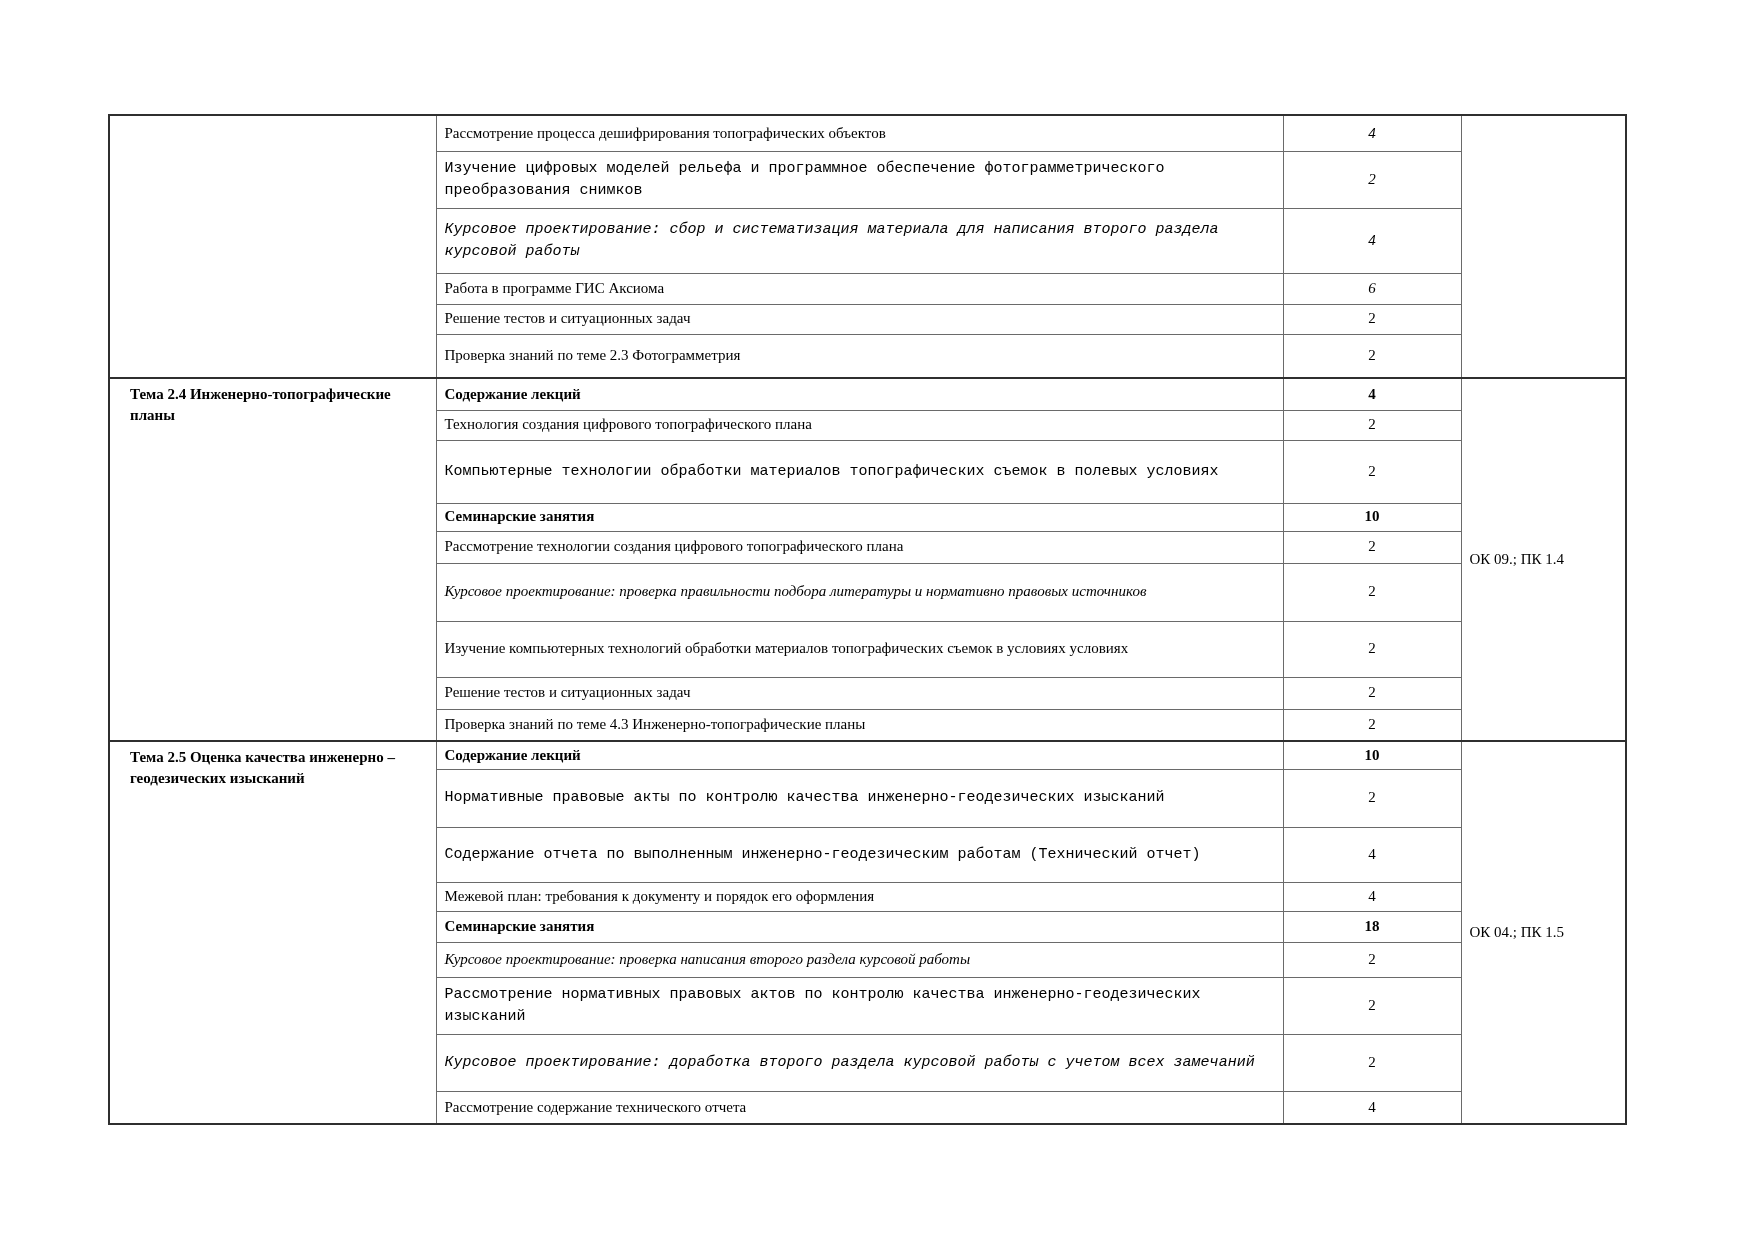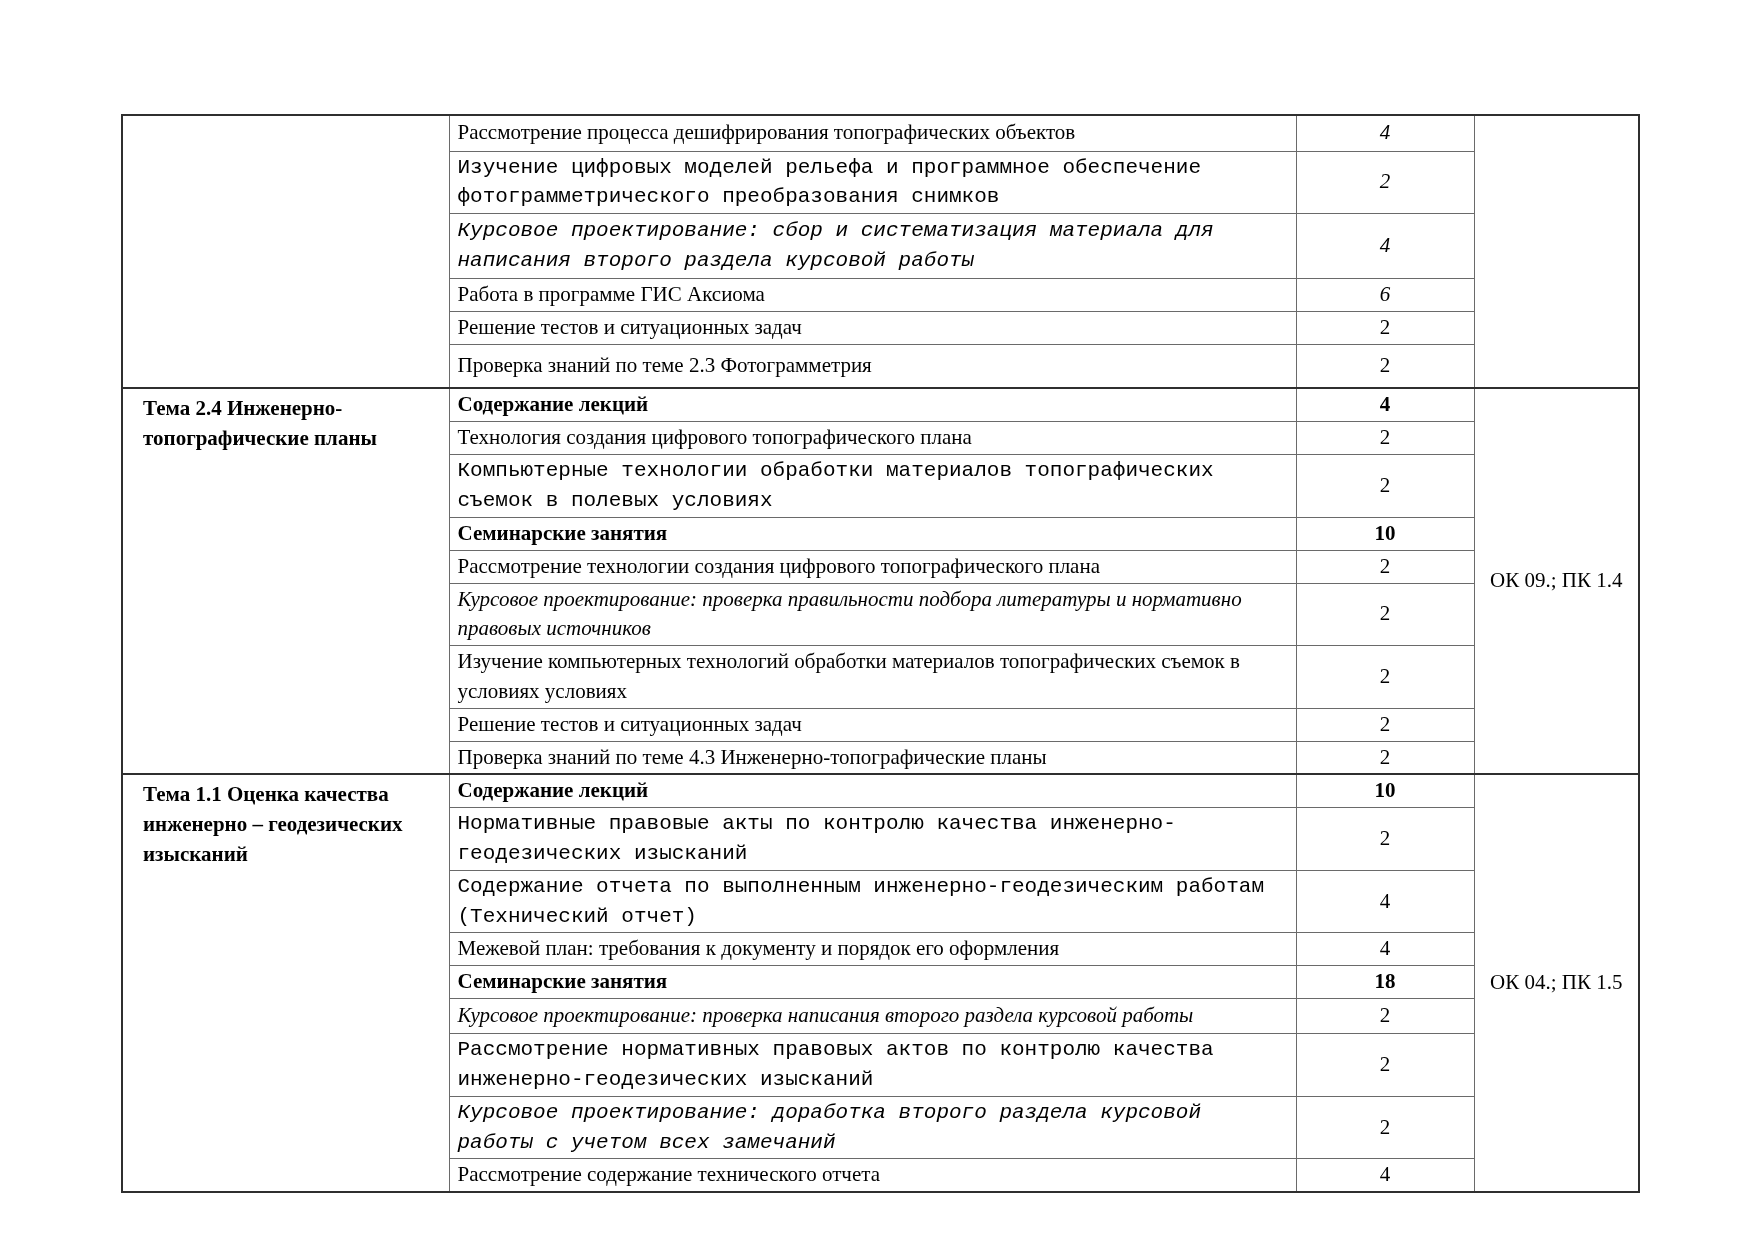--- a/index.html
+++ b/index.html
@@ -5,39 +5,39 @@
   :root{
     --bg:#ffffff; --text:#000000; --border-outer:#2f2f2f; --border-inner:#6a6a6a;
   }
   html,body{margin:0;padding:0;background:var(--bg);}
   body{
     width:1755px;height:1241px;position:relative;
     font-family:"Liberation Serif","DejaVu Serif",serif;
     color:var(--text);
   }
   table.curriculum{
-    position:absolute;left:121px;top:114px;width:1517px;
+    position:absolute;left:108px;top:114px;width:1517px;
     border-collapse:collapse;table-layout:fixed;
     border:2px solid var(--border-outer);
-    font-size:21px;line-height:1.42;
+    font-size:15px;line-height:1.42;
   }
   td{
     border:1px solid var(--border-inner);
     padding:1px 8px;
     overflow:hidden;
   }
   tr.bs > td{border-top:2px solid var(--border-outer);}
   td.t{ 
     vertical-align:top;font-weight:bold;padding-top:5px;padding-left:20px;
     border-left:2px solid var(--border-outer);
   }
   td.c{vertical-align:middle;text-align:left;}
   td.h{vertical-align:middle;text-align:center;}
   td.k{ 
-    vertical-align:middle;text-align:center;
+    vertical-align:middle;
     border-right:2px solid var(--border-outer);
     border-radius:30px;
   }
   .bold{font-weight:bold;margin-left:32px;}
   .it{font-style:italic;}
   .ith{font-style:italic;}
   .just{text-align:justify;font-family:Liberation Mono, monospace;}
 </style>
 </head>
 <body>
@@ -111,21 +111,21 @@
   <tr style="height:32px">
     <td class="c">Решение тестов и ситуационных задач</td>
     <td class="h">2</td>
   </tr>
   <tr style="height:32px">
     <td class="c">Проверка знаний по теме 4.3 Инженерно-топографические планы</td>
     <td class="h">2</td>
   </tr>
 
   <tr class="bs" style="height:28px">
-    <td class="t" rowspan="9">Тема 1.1 Оценка качества инженерно – геодезических изысканий</td>
+    <td class="t" rowspan="9">Тема 2.5 Оценка качества инженерно – геодезических изысканий</td>
     <td class="c bold">Содержание лекций</td>
     <td class="h bold">10</td>
     <td class="k" rowspan="9">ОК 04.; ПК 1.5</td>
   </tr>
   <tr style="height:58px">
     <td class="c just">Нормативные правовые акты по контролю качества инженерно-геодезических изысканий</td>
     <td class="h">2</td>
   </tr>
   <tr style="height:55px">
     <td class="c just">Содержание отчета по выполненным инженерно-геодезическим работам (Технический отчет)</td>

